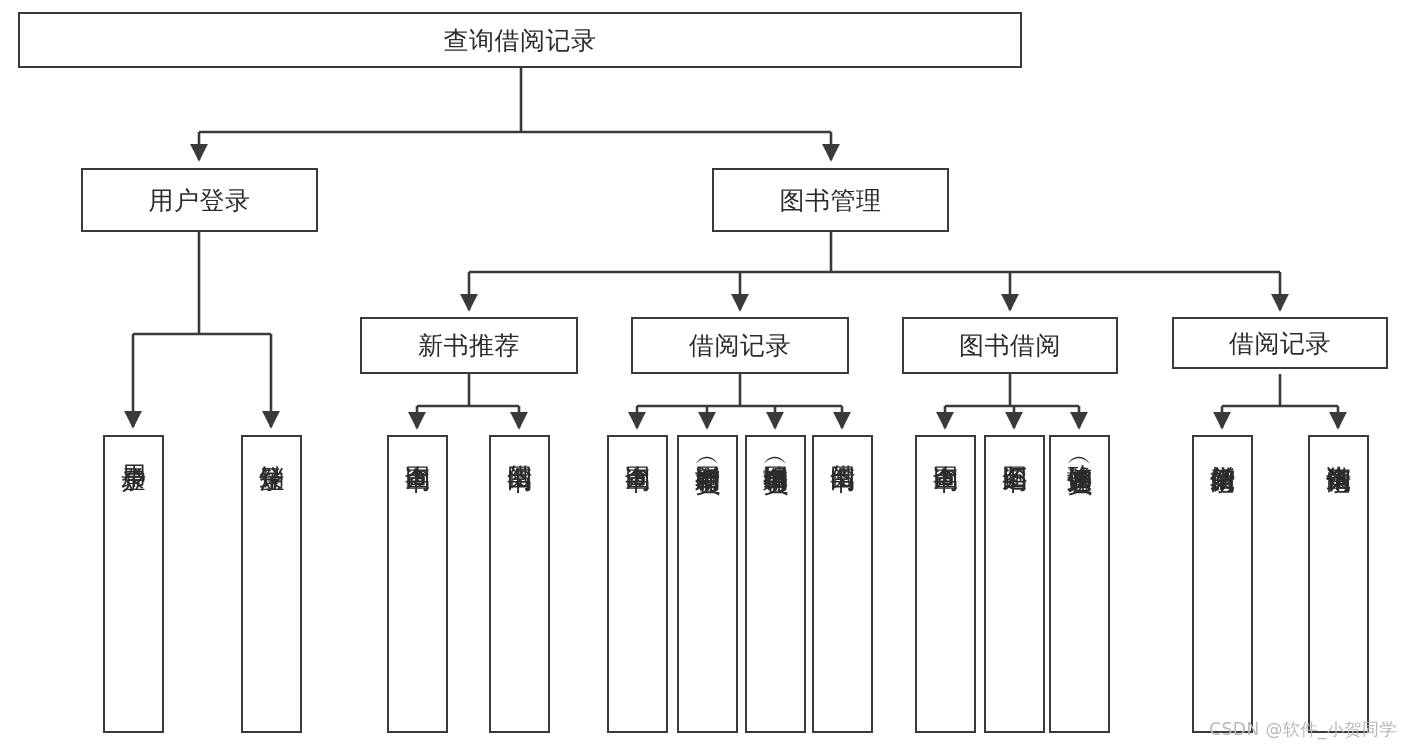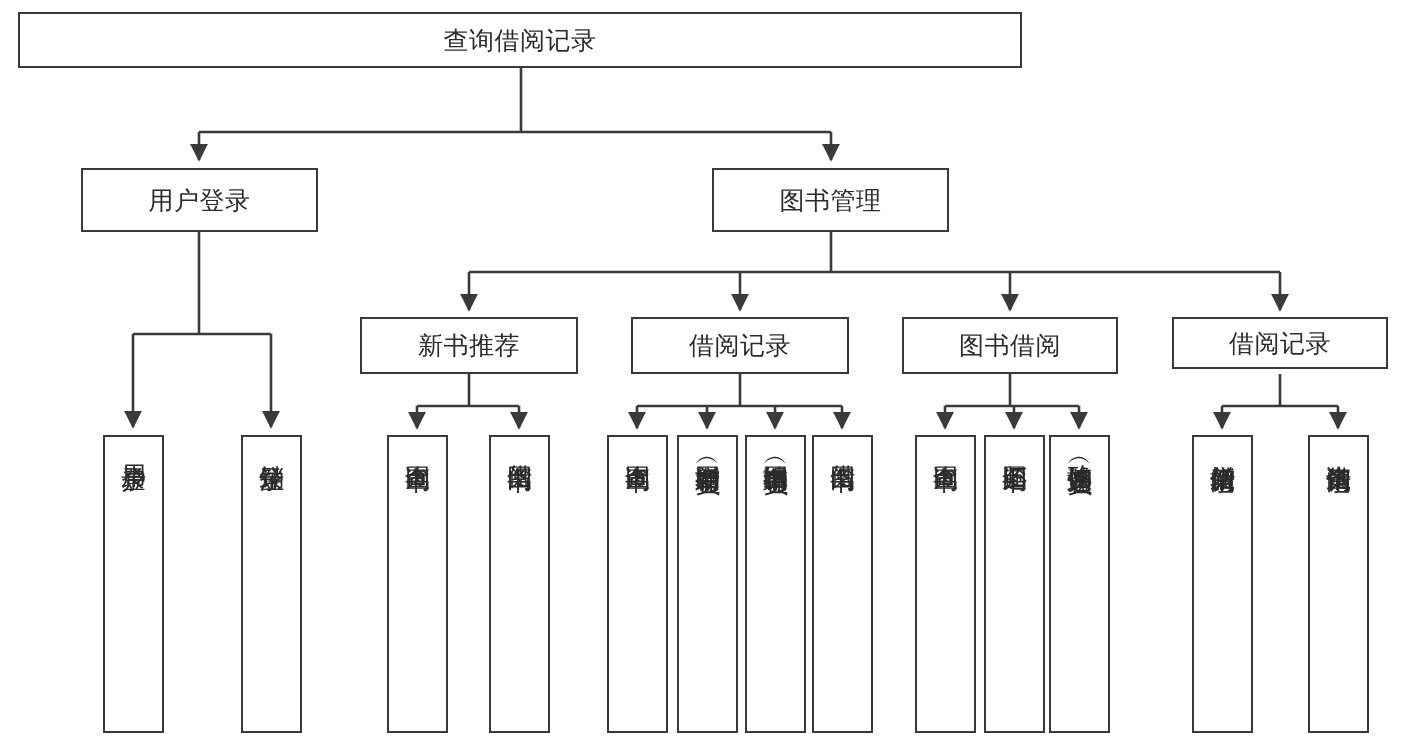--- a/index.html
+++ b/index.html
@@ -190,14 +190,15 @@
     <span class="node-label">确认归还（管理员）</span>
   </div>
 
   <div class="node vertical" style="left:1192px; top:435px; width:61px; height:298px;">
     <span class="node-label">新增借阅记录</span>
   </div>
   <div class="node vertical" style="left:1308px; top:435px; width:61px; height:298px;">
     <span class="node-label">查询借阅记录</span>
   </div>
 
+  <div class="watermark">CSDN @软件_小贺同学</div>
 
 </div>
 
 </body></html>

